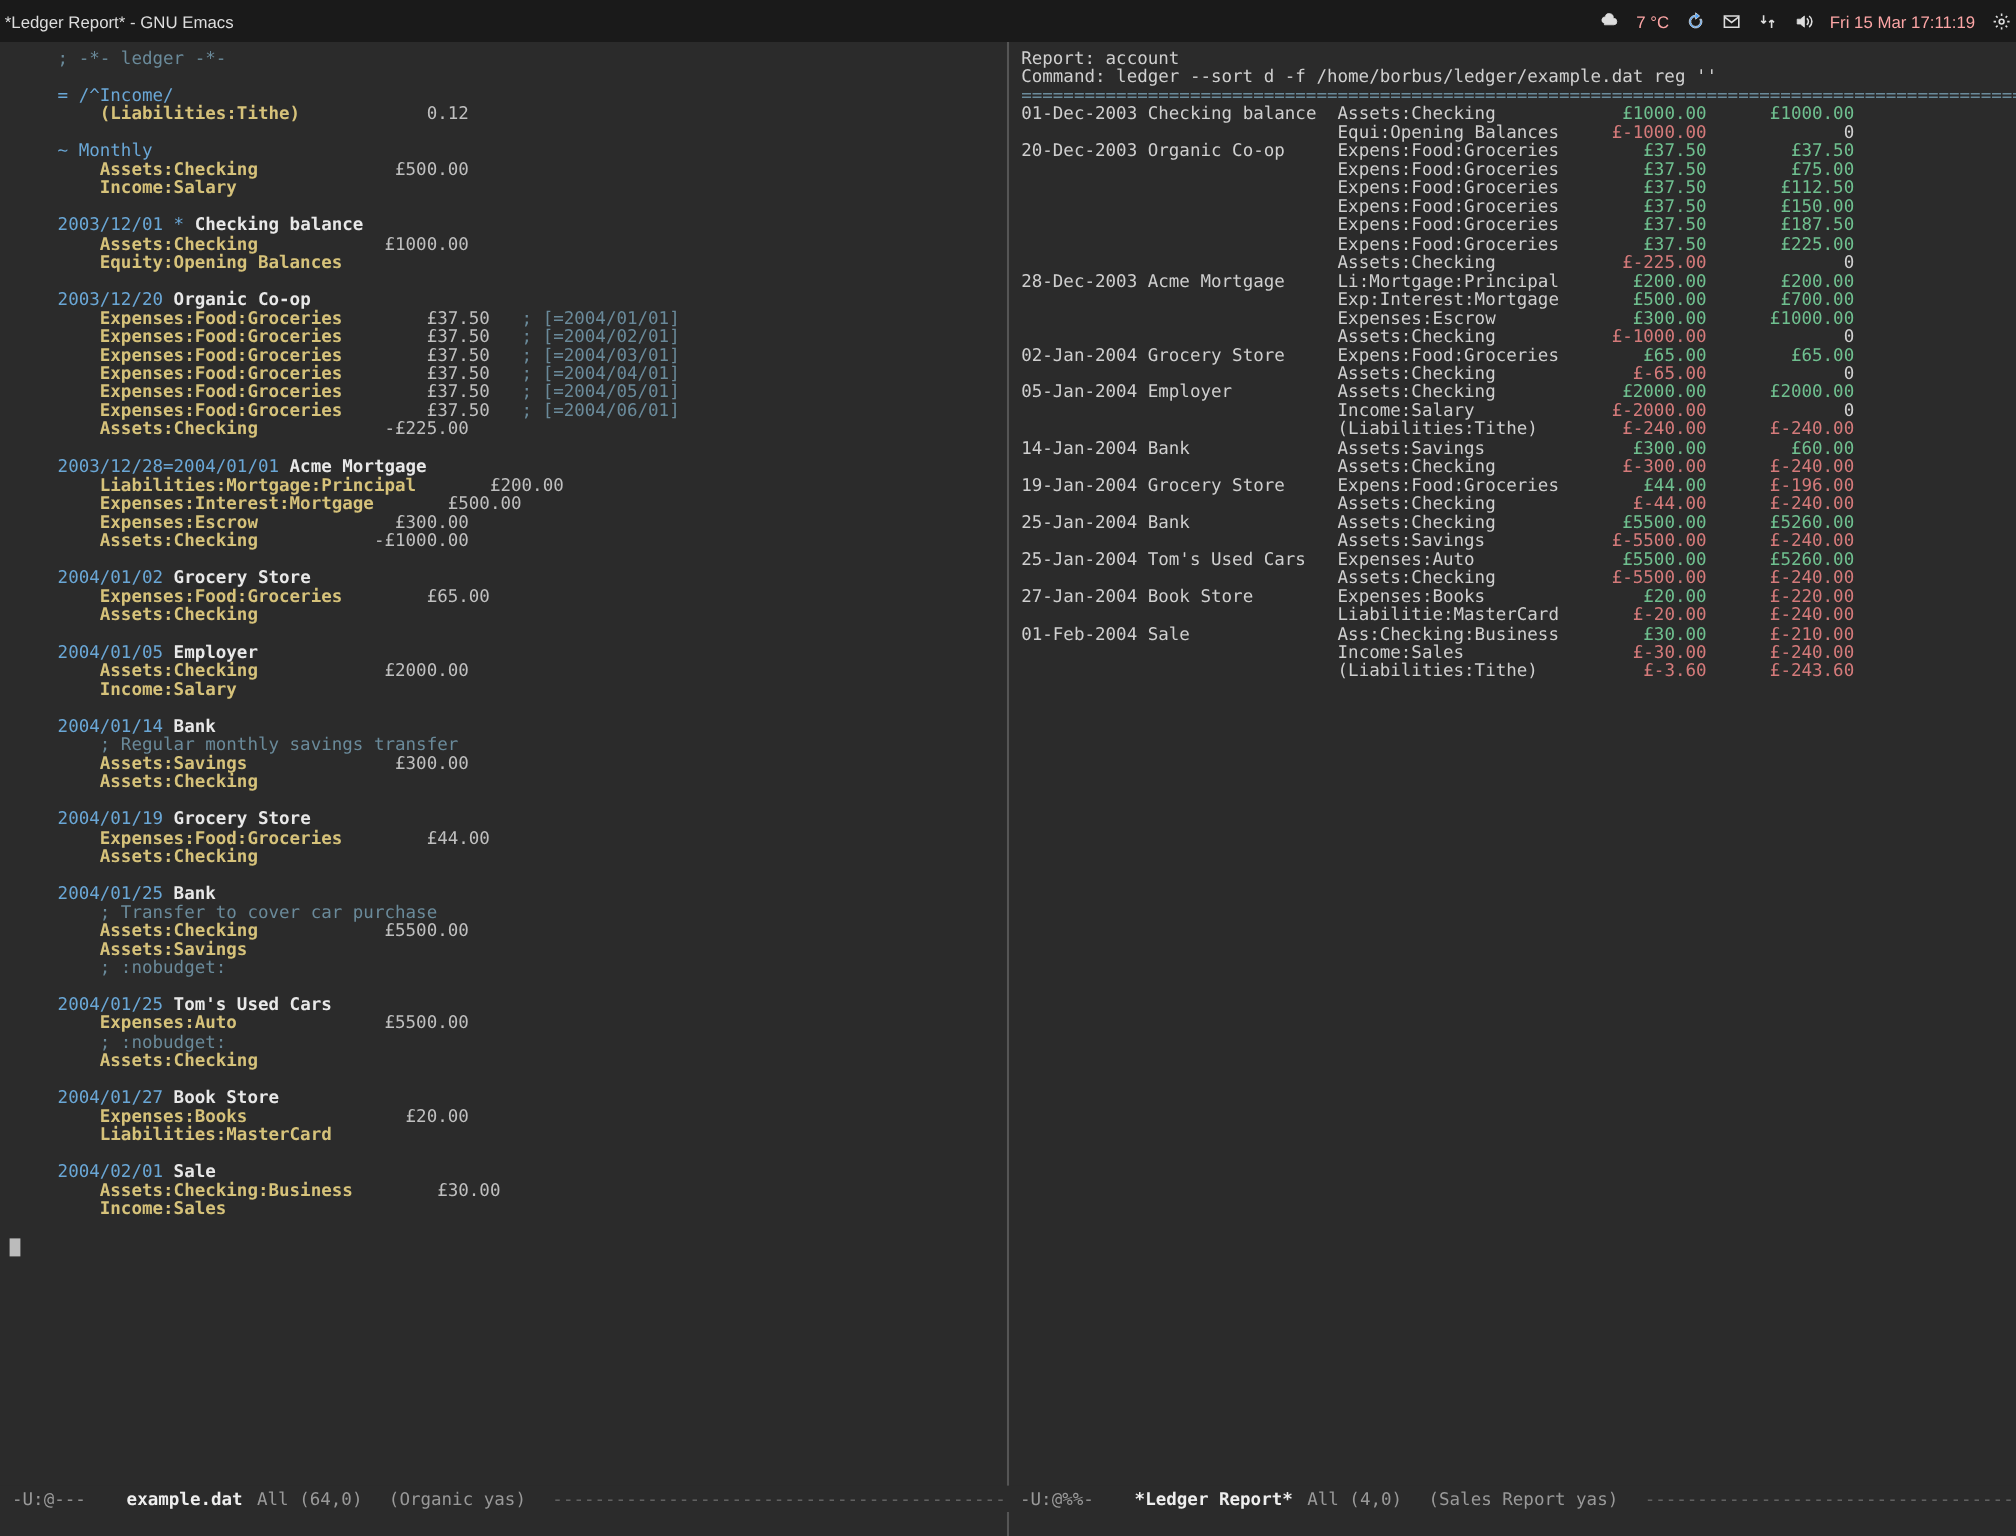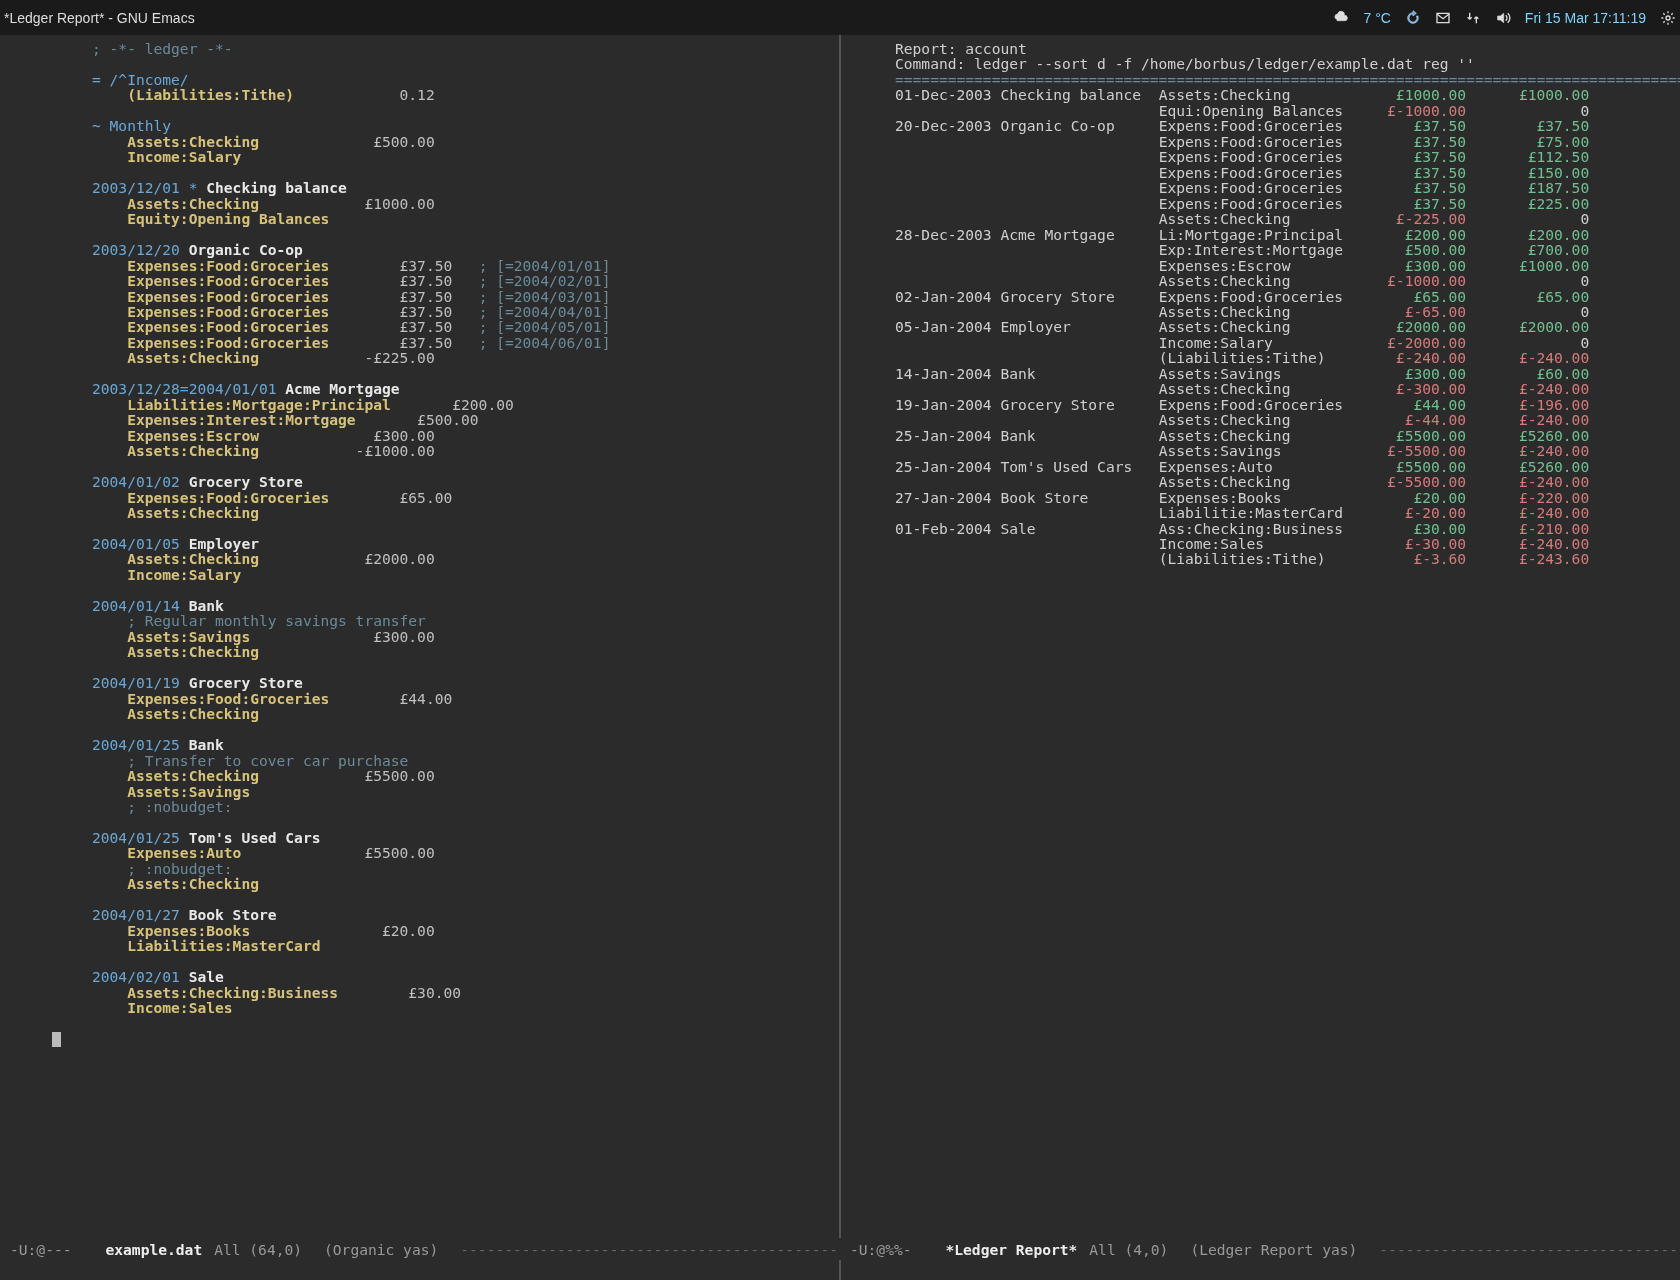--- a/index.html
+++ b/index.html
@@ -16,37 +16,36 @@
     background: #1a1a1a;
     display: flex;
     align-items: center;
     padding: 0 4px;
     color: #ccc;
     font-family: sans-serif;
     font-size: 14px;
   }
   .titlebar .title { flex: 0 0 auto; color: #ddd; }
   .titlebar .spacer { flex: 1; }
-  .tray { display: flex; align-items: center; gap: 14px; color: #7dd3fc; }
+  .tray { display: flex; align-items: center; gap: 14px; color: #fca5a5; }
   .tray .ico { width:16px; height:16px; display:inline-flex; align-items:center; justify-content:center; }
   .tray svg { width:16px; height:16px; fill:#ddd; stroke:#ddd; }
   .workspace {
     position: relative;
     width: 100%;
     height: calc(100% - 35px);
     background: #2b2b2b;
     display: flex;
   }
   .pane {
     flex: 1 1 50%;
     height: 100%;
     overflow: hidden;
     position: relative;
     background: #2b2b2b;
-    padding-left: 44px;
   }
   .pane-inner {
     padding: 6px 10px 0 48px;
     line-height: 1.06;
     white-space: pre;
   }
   .pane.right .pane-inner { padding-left: 10px; }
   .divider {
     width: 2px;
     background: #555;
@@ -157,17 +156,17 @@
       <span class="seg">-U:@---</span>
       <span class="buf">example.dat</span>
       <span class="seg">All (64,0)</span>
       <span class="seg">(Organic yas)</span>
       <span class="dashes">---------------------------------------------------------------------------------------------------------------</span>
     </div>
     <div class="modeline">
       <span class="seg">-U:@%%-</span>
       <span class="buf">*Ledger Report*</span>
       <span class="seg">All (4,0)</span>
-      <span class="seg">(Ledger Report yas)</span>
+      <span class="seg">(Sales Report yas)</span>
       <span class="dashes">---------------------------------------------------------------------------------------------------------------</span>
     </div>
   </div>
 </div>
 
 </body></html>

